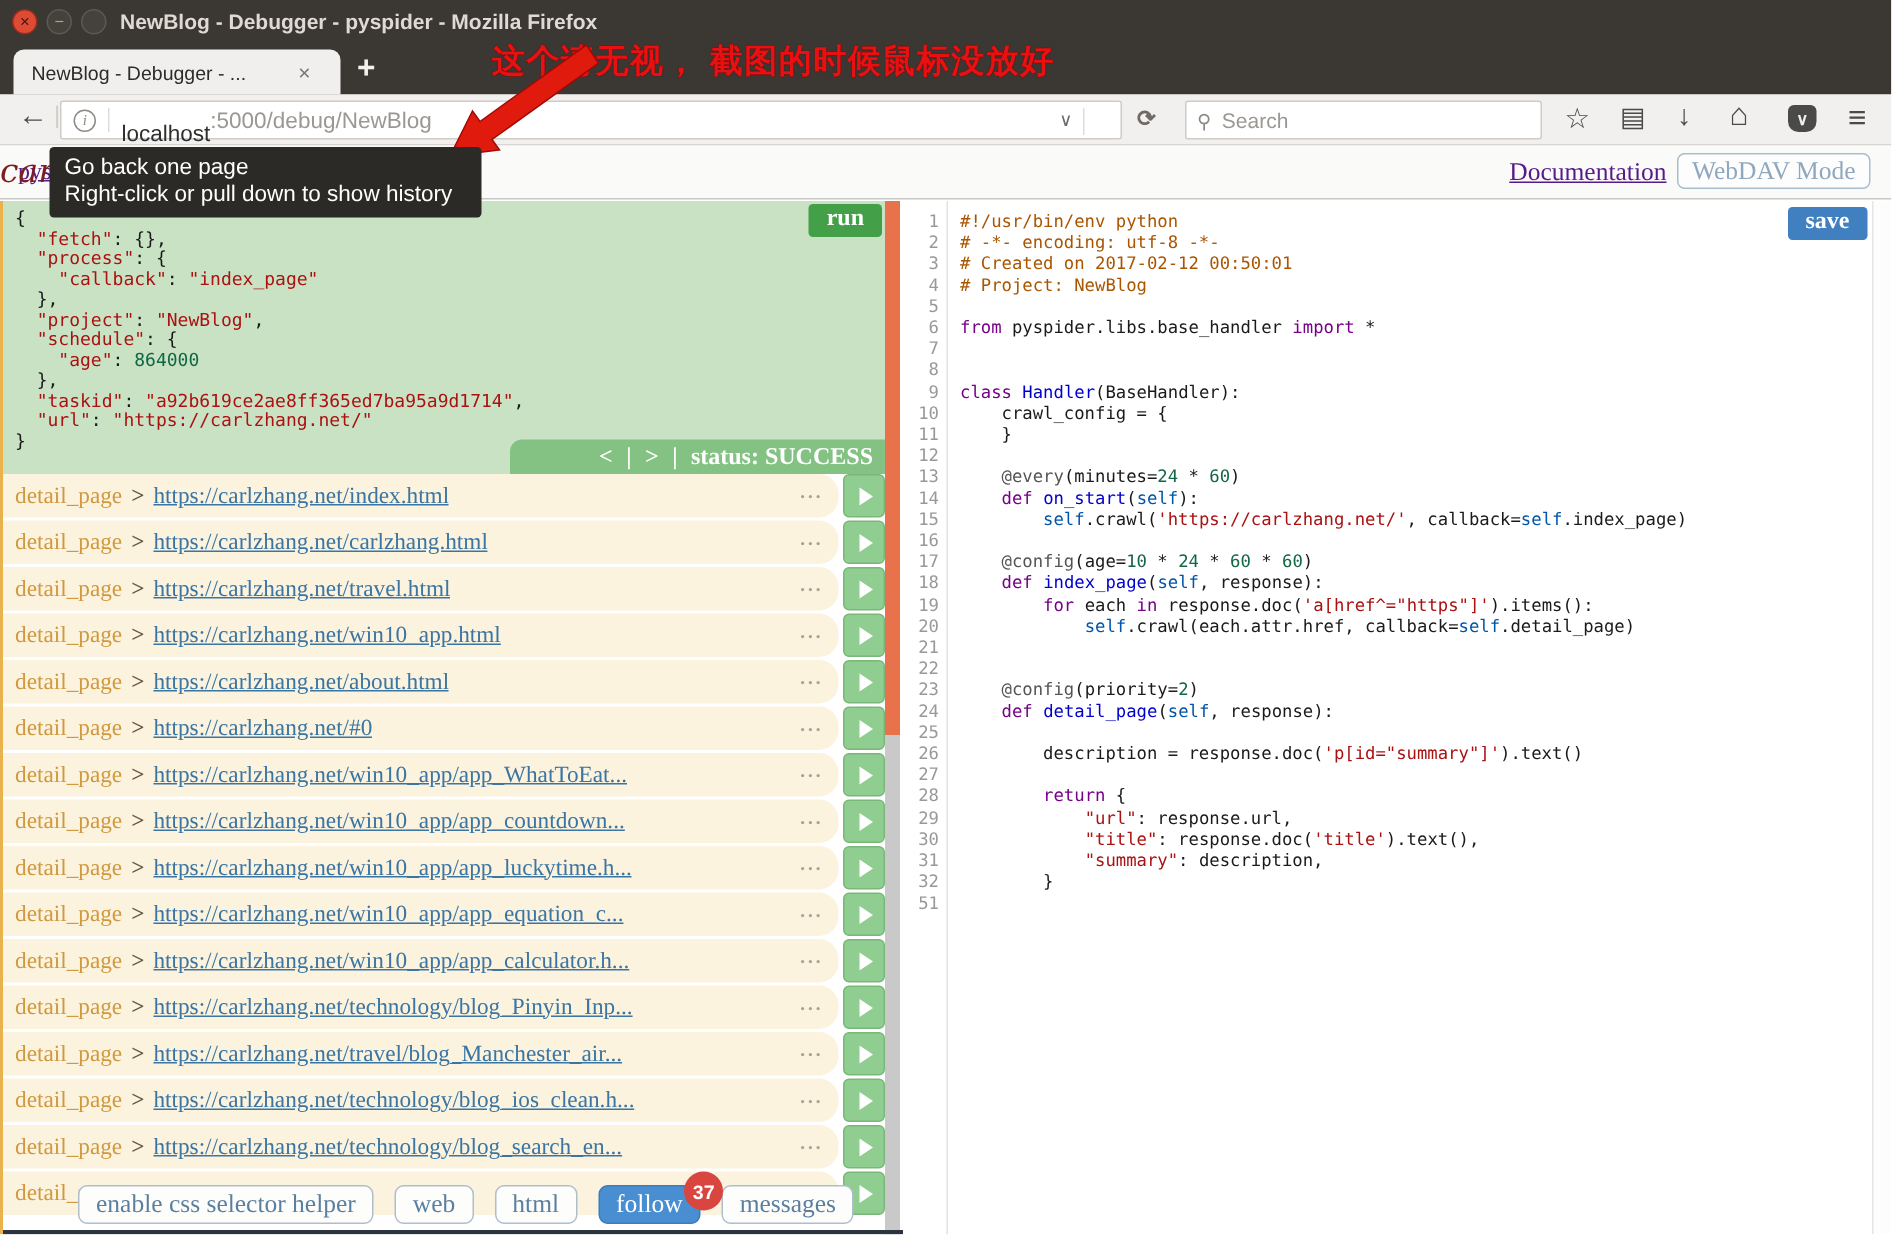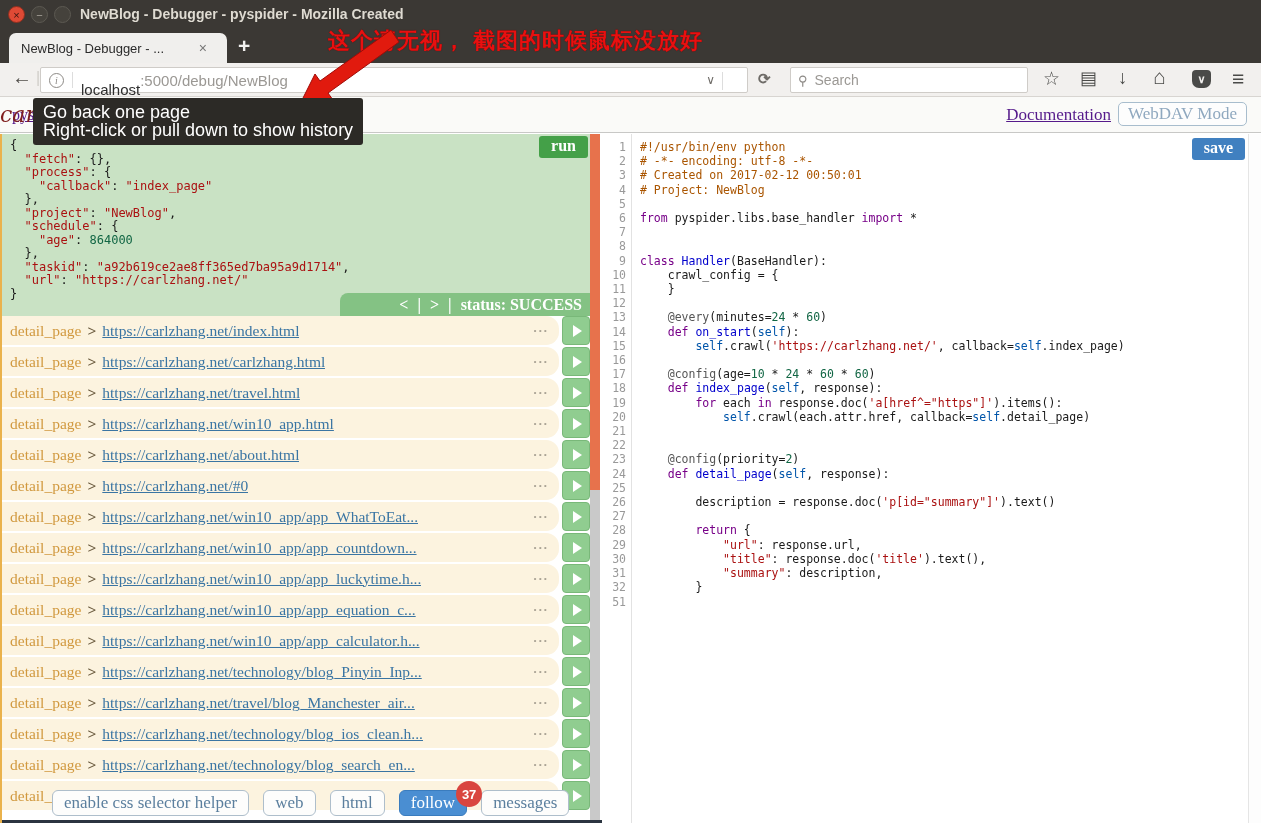--- a/index.html
+++ b/index.html
@@ -59,22 +59,22 @@
   .logo-link { position:absolute; left:12px; top:9px; font-family:"Liberation Serif", serif; font-size:16px;
                color:#551a8b; text-decoration:underline; }
   .site-title { position:absolute; left:0; width:100%; text-align:left; top:5px;
                 font-family:"DejaVu Serif", serif; font-style:italic; font-size:22px; color:#7f1d1d; }
   .doc-link { position:absolute; right:150px; top:8px; font-family:"Liberation Serif", serif; font-size:17px;
               color:#551a8b; text-decoration:underline; }
   .webdav-btn { position:absolute; right:14px; top:5px; font-family:"Liberation Serif", serif; font-size:17px;
                 color:#8fa8bf; background:#fdfdfd; border:1px solid #a8bdcd; border-radius:5px; padding:1px 9px; }
 
   
-  .tooltip { position:absolute; left:33px; top:98px; background:#2c2a26; color:#fff; font-size:18px;
-             padding:5px 10px 6px 10px; border-radius:3px; line-height:18px; z-index:40; white-space:nowrap; }
+  .tooltip { position:absolute; left:33px; top:98px; background:#2c2a26; color:#fff; font-size:15px;
+             padding:5px 20px 6px 10px; border-radius:3px; line-height:18px; z-index:40; white-space:nowrap; }
 
   
   .red-arrow { position:absolute; left:0; top:0; z-index:35; pointer-events:none; }
 
   
   .left-panel { position:absolute; left:0; top:134px; width:590px; height:689px; border-left:2px solid #eab24c; }
   .json-area { position:absolute; left:0; top:0; width:588px; height:182px; background:#c9e2c4; }
   .json-code { position:absolute; left:8px; top:5px; font-family:"DejaVu Sans Mono", monospace;
                font-size:12px; line-height:13.5px; white-space:pre; }
   .run-btn { position:absolute; right:2px; top:2px; background:#44a048; color:#fff; font-family:"Liberation Serif", serif;
@@ -136,21 +136,21 @@
 </style>
 </head>
 <body>
 
 <div id="page">
 
   <div class="titlebar">
     <div class="winbtn close">×</div>
     <div class="winbtn min">−</div>
     <div class="winbtn max"></div>
-    <div class="wintitle">NewBlog - Debugger - pyspider - Mozilla Created</div>
+    <div class="wintitle">NewBlog - Debugger - pyspider - Mozilla Firefox</div>
   </div>
 
   <div class="tabbar">
     <div class="tab">
       <span class="tab-label">NewBlog - Debugger - ...</span>
       <span class="tab-close">×</span>
     </div>
     <div class="newtab">+</div>
   </div>
   <div class="annotation">这个请无视， 截图的时候鼠标没放好</div>

